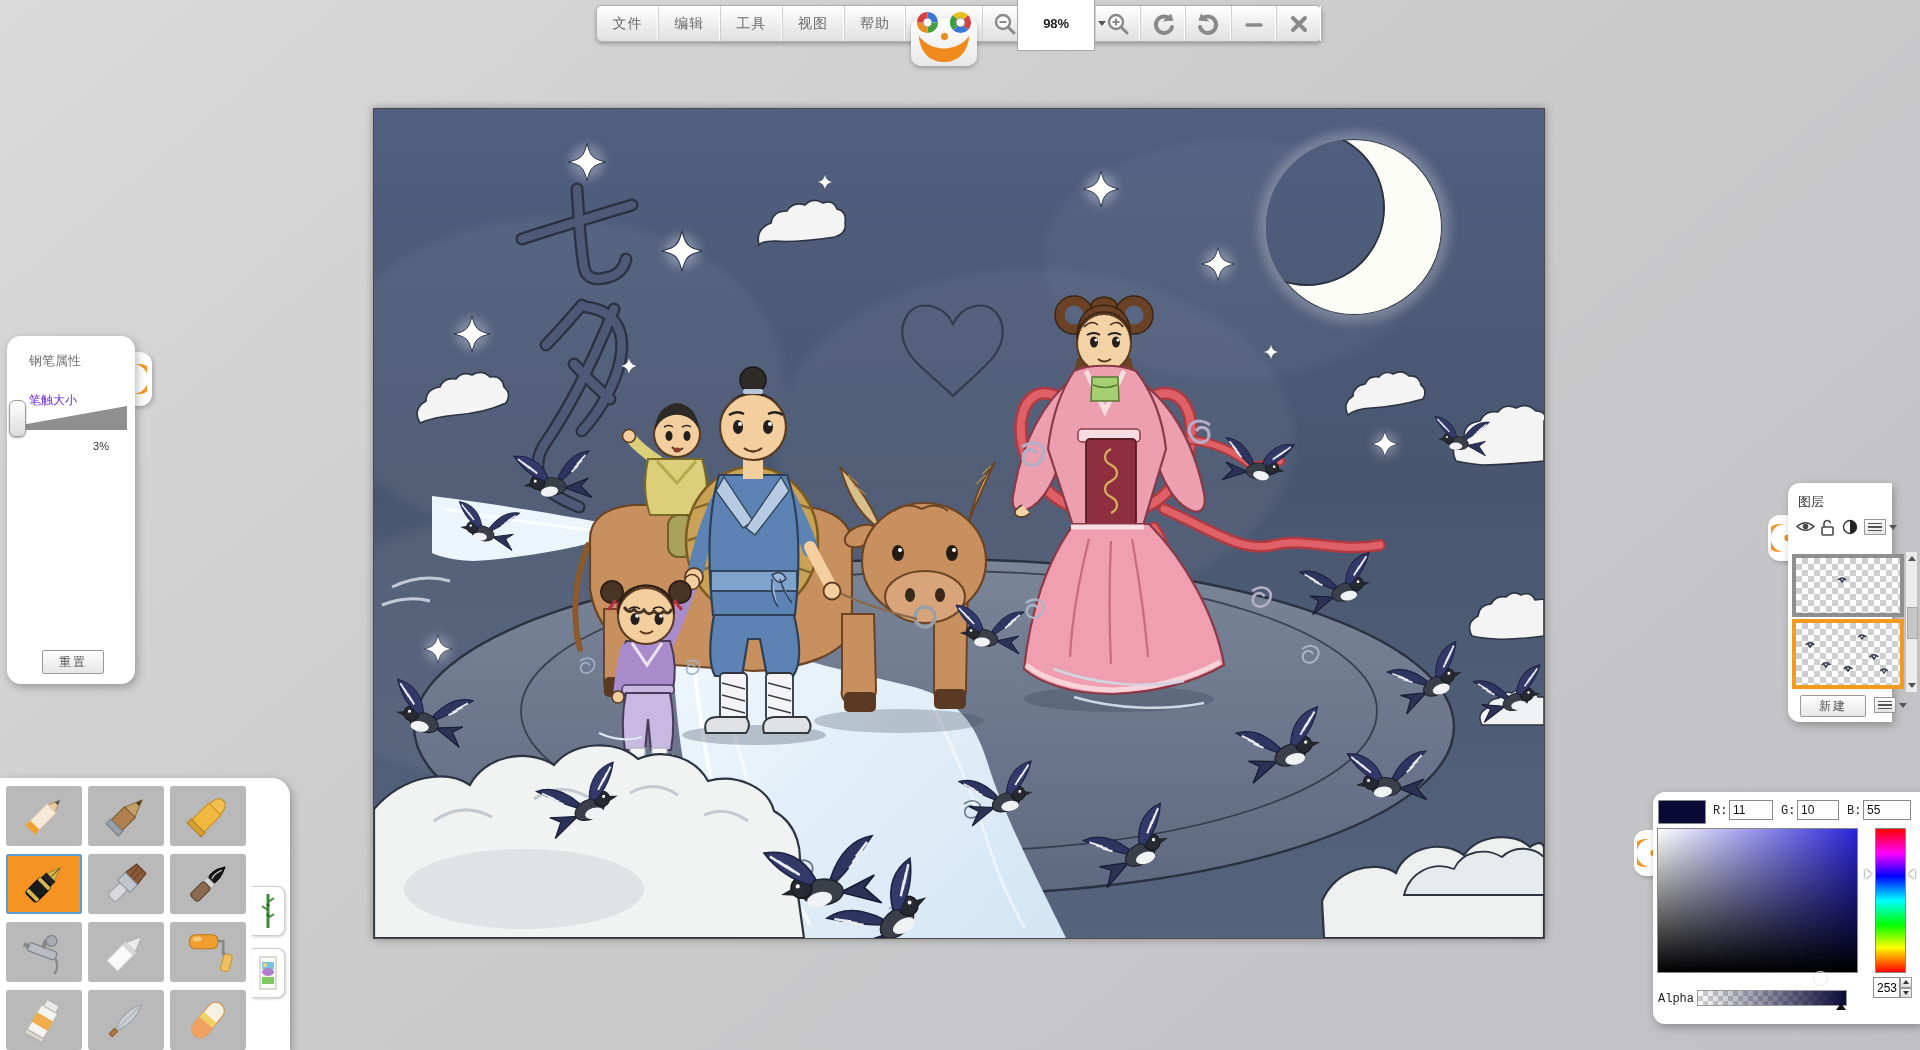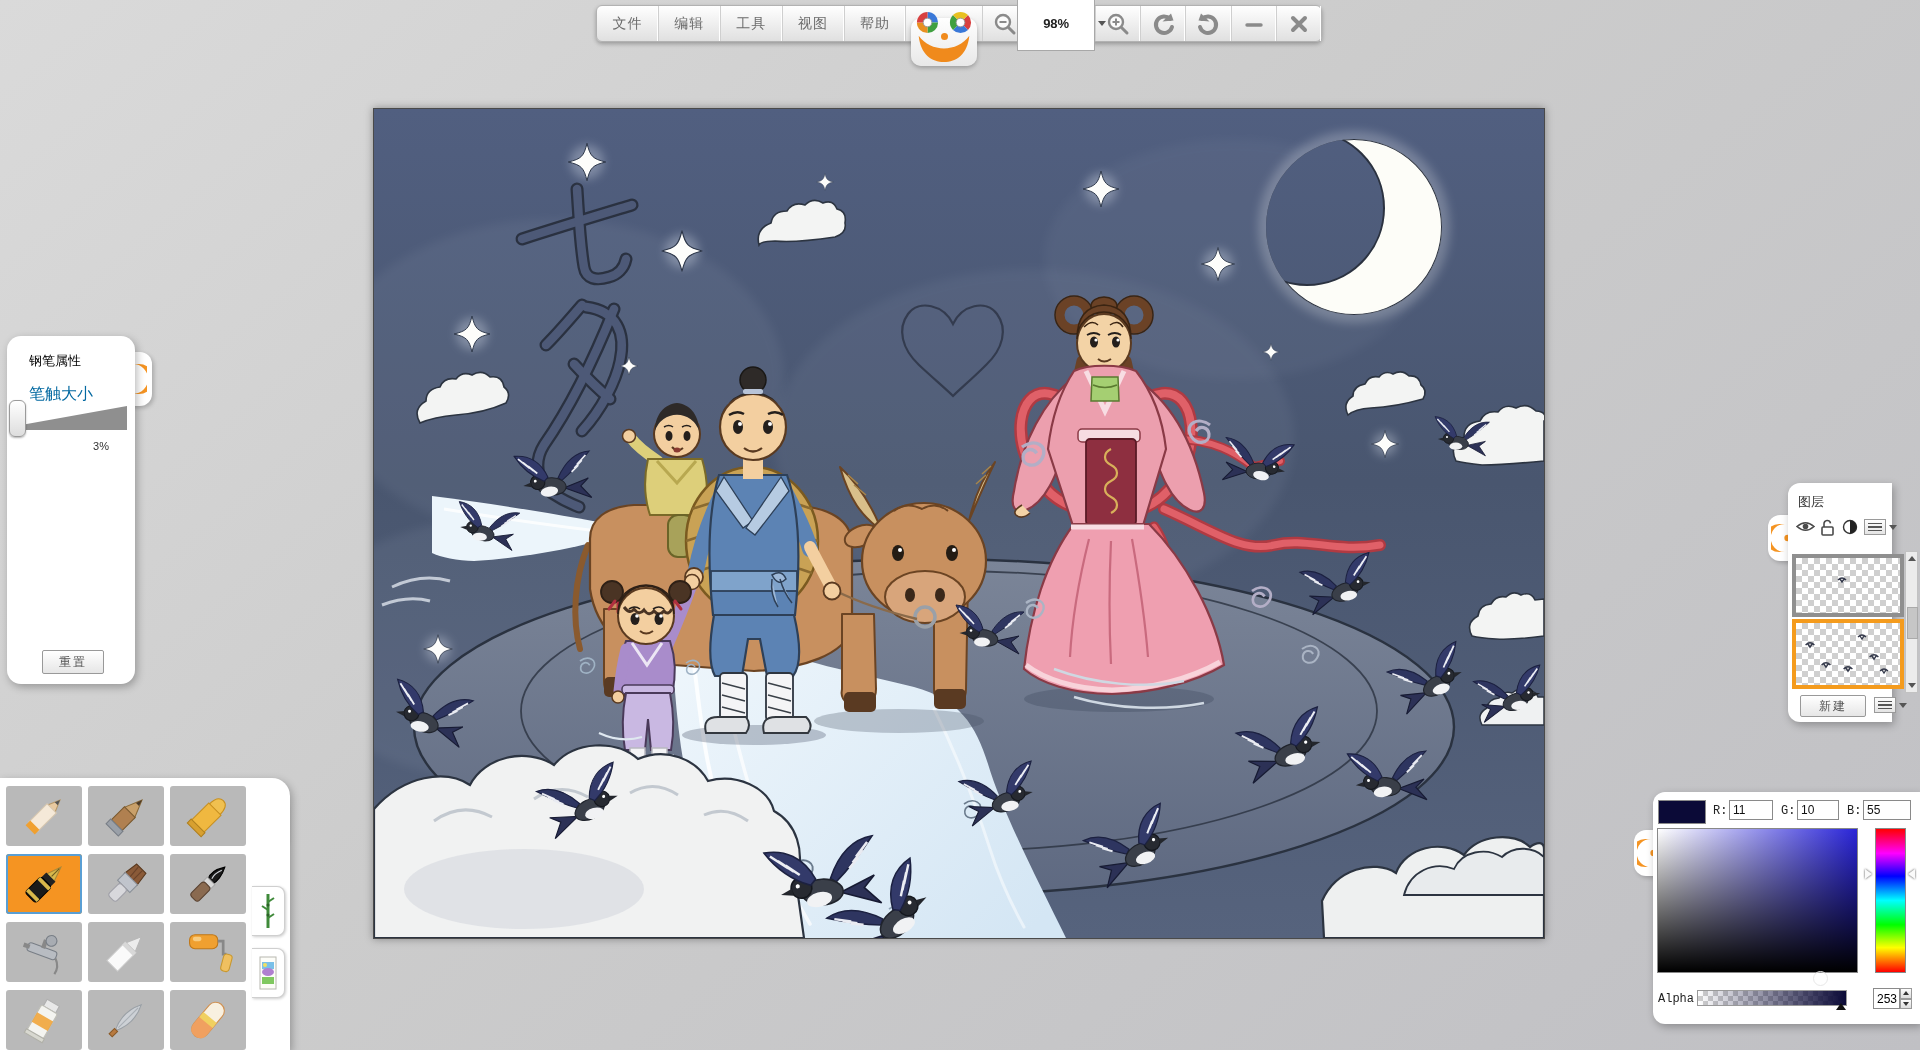--- a/index.html
+++ b/index.html
@@ -23,22 +23,22 @@
   .zoom-box{width:67px;display:flex;align-items:center;justify-content:center;gap:3px;border-right:1px solid #cfcfcf}
   .zoom-box input{width:44px;height:21px;border:1px solid #a8a8a8;font:bold 13px "Liberation Sans",sans-serif;
     text-align:center;color:#222;background:#fff;padding:16px}
   .caret{width:0;height:0;border-left:4px solid transparent;border-right:4px solid transparent;border-top:5px solid #555}
   
   .panel{position:absolute;background:#fff;box-shadow:2px 3px 8px rgba(0,0,0,.28);z-index:30}
   .handle{position:absolute;background:#fff;box-shadow:2px 2px 4px rgba(0,0,0,.2);z-index:29}
   .handle svg{position:absolute;inset:0;margin:auto}
   
   .pen-panel{left:7px;top:336px;width:128px;height:348px;border-radius:14px}
-  .pen-title{position:absolute;left:22px;top:16px;font-size:13px;color:#000000}
-  .pen-sub{position:absolute;left:22px;top:48px;font-size:16px;color:#0369a1}
+  .pen-title{position:absolute;left:22px;top:16px;font-size:13px;color:#737373}
+  .pen-sub{position:absolute;left:22px;top:56px;font-size:12px;color:#6d28d9}
   .wedge-track{position:absolute;left:10px;top:70px;width:110px;height:24px;cursor:pointer}
   .wedge{position:absolute;inset:0;background:#8f8f8f;
     clip-path:polygon(0 82%,100% 0,100% 100%,0 100%)}
   .slider-handle{position:absolute;left:2px;top:64px;width:15px;height:35px;border-radius:6px;
     background:linear-gradient(#fff,#ddd);border:1px solid #9a9a9a;box-shadow:0 1px 2px rgba(0,0,0,.3);cursor:grab}
   .pen-value{position:absolute;right:26px;top:104px;font-size:11px;color:#333}
   .pill-btn{position:absolute;border:1px solid #999;border-radius:2px;background:linear-gradient(#fff,#e6e6e6);
     font-size:12px;color:#555;display:flex;align-items:center;justify-content:center;cursor:pointer;letter-spacing:2px}
   .reset-btn{left:35px;top:314px;width:60px;height:22px}
   
@@ -82,21 +82,21 @@
     border-bottom:5px solid transparent;border-right:7px solid #fafafa;filter:drop-shadow(0 0 1px #444)}
   .alpha-label{position:absolute;left:5px;top:200px;font-size:12px;color:#222;font-family:"Liberation Mono",monospace}
   .alpha-bar{position:absolute;left:44px;top:198px;width:150px;height:16px;border:1px solid #999;box-sizing:border-box;
     background-color:#fff;background-image:
      linear-gradient(to right,rgba(11,10,55,0),rgba(11,10,55,1)),
      linear-gradient(45deg,#cfcfcf 25%,transparent 25%,transparent 75%,#cfcfcf 75%),
      linear-gradient(45deg,#cfcfcf 25%,transparent 25%,transparent 75%,#cfcfcf 75%);
     background-size:100% 100%,10px 10px,10px 10px;background-position:0 0,0 0,5px 5px;cursor:pointer}
   .alpha-mark{position:absolute;left:183px;top:211px;width:0;height:0;border-left:5px solid transparent;
     border-right:5px solid transparent;border-bottom:7px solid #111}
-  .spin{position:absolute;left:220px;top:196px;width:40px;height:21px;display:flex}
+  .spin{position:absolute;left:220px;top:185px;width:40px;height:21px;display:flex}
   .spin input{width:27px;border:1px solid #8a8a8a;font:12px "Liberation Sans",sans-serif;text-align:right;padding:0 2px;box-sizing:border-box}
   .spin .btns{width:12px;display:flex;flex-direction:column}
   .spin .btns div{flex:1;border:1px solid #9a9a9a;background:linear-gradient(#fdfdfd,#dcdcdc);
     display:flex;align-items:center;justify-content:center;cursor:pointer}
   .tri-u{width:0;height:0;border-left:3px solid transparent;border-right:3px solid transparent;border-bottom:4px solid #333}
   .tri-d{width:0;height:0;border-left:3px solid transparent;border-right:3px solid transparent;border-top:4px solid #333}
   
   .paint-canvas{position:absolute;left:373px;top:108px;width:1170px;height:829px;
     border:1px solid #4a4a4a;box-shadow:0 0 8px rgba(0,0,0,.35);z-index:10}
   .paint-canvas svg{display:block}

